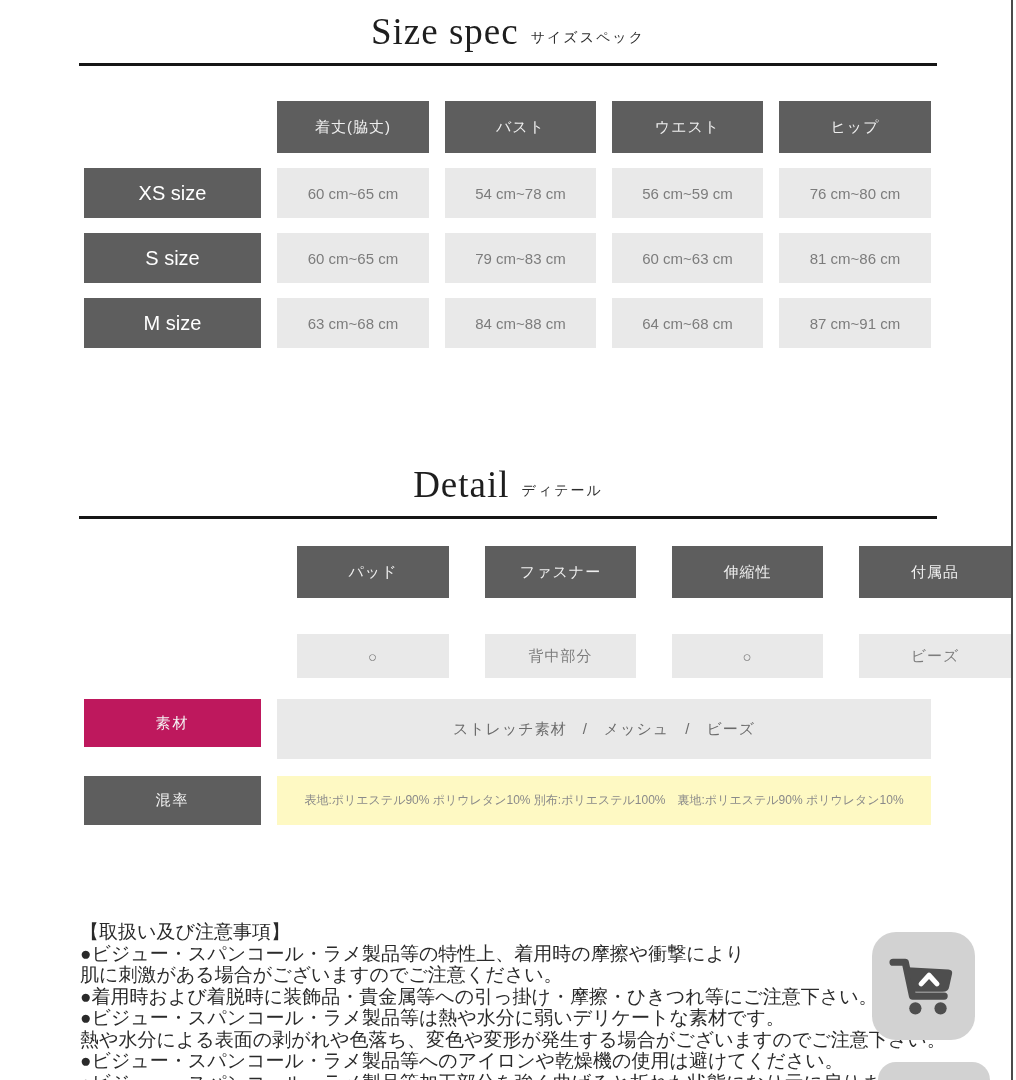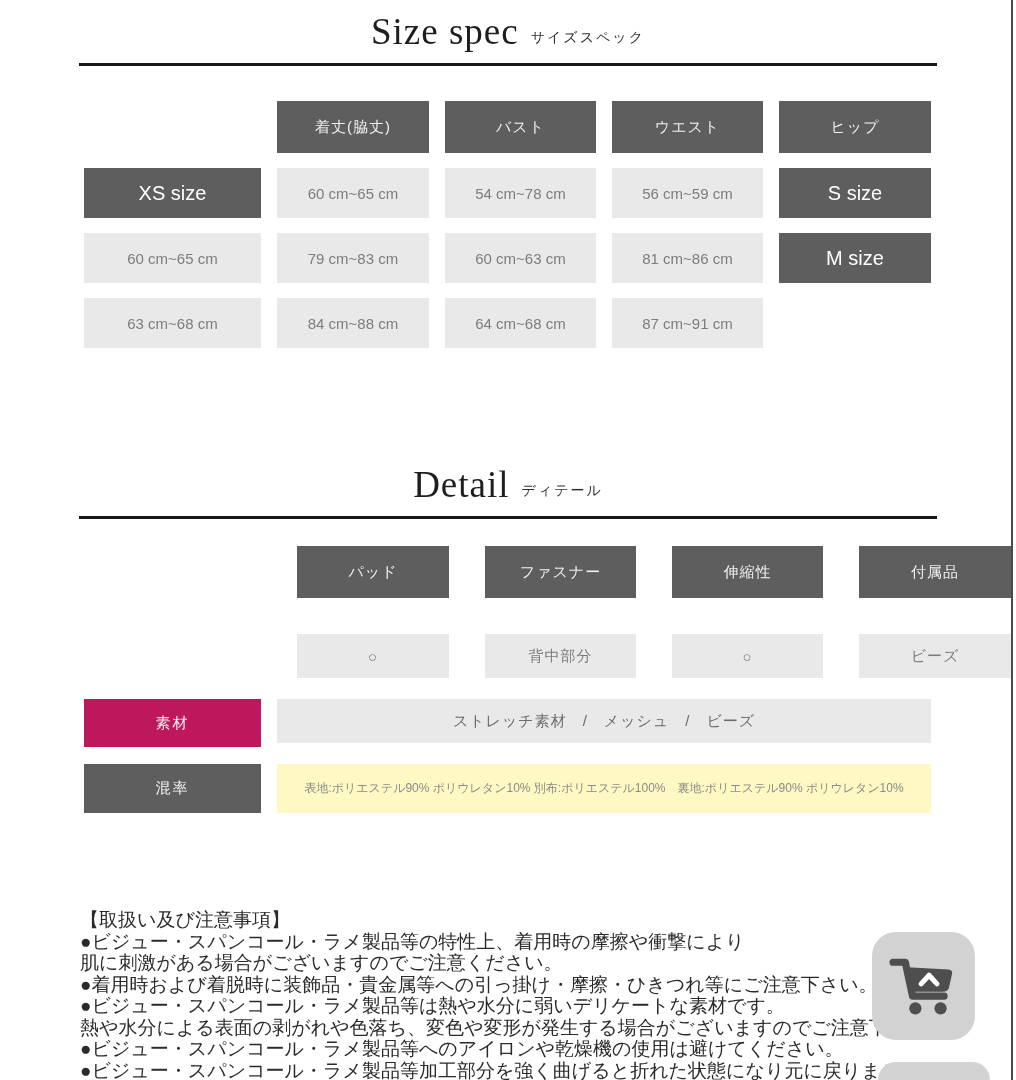--- a/index.html
+++ b/index.html
@@ -24,21 +24,21 @@
          font-size:20px;}
   .vcell{height:50px;background:#e9e9e9;color:#7c7c7c;display:flex;align-items:center;justify-content:center;
          font-size:15px;}
   .vcell2{height:44px;background:#e9e9e9;color:#7c7c7c;display:flex;align-items:center;justify-content:center;
           font-size:15px;letter-spacing:1px;}
   .size-tbl{margin-top:35px;}
   .detail-tbl{margin-top:27px;gap:36px;}
 
   .mat-tbl{margin-top:21px;}
   .mat-label{height:48px;background:#be185d;color:#f4f4f4;display:flex;align-items:center;justify-content:center;font-size:15px;letter-spacing:2px;}
-  .mat-value{grid-column:2/6;height:44px;background:#e9e9e9;color:#6b6b6b;display:flex;align-items:center;justify-content:center;font-size:15px;letter-spacing:1px;}
+  .mat-value{grid-column:2/6;height:60px;background:#e9e9e9;color:#6b6b6b;display:flex;align-items:center;justify-content:center;font-size:15px;letter-spacing:1px;}
   .blend-tbl{margin-top:17px;}
   .blend-label{height:49px;background:#5e5e5e;color:#f4f4f4;display:flex;align-items:center;justify-content:center;font-size:15px;letter-spacing:2px;}
   .blend-value{grid-column:2/6;height:49px;background:#fef9c3;color:#8a8a8a;display:flex;align-items:center;justify-content:center;font-size:12px;white-space:nowrap;}
 
   .detail-title{margin-top:111px;}
 
   
   .notes{margin-top:96px;padding-left:80px;color:#2a2a2a;font-size:19px;line-height:21.5px;white-space:nowrap;}
   .notes div{height:21.5px;}
 
@@ -65,20 +65,21 @@
     <div class="spacer"></div>
     <div class="hcell">着丈(脇丈)</div>
     <div class="hcell">バスト</div>
     <div class="hcell">ウエスト</div>
     <div class="hcell">ヒップ</div>
 
     <div class="lcell">XS size</div>
     <div class="vcell">60 cm~65 cm</div>
     <div class="vcell">54 cm~78 cm</div>
     <div class="vcell">56 cm~59 cm</div>
+    <div class="vcell">76 cm~80 cm</div>
 
     <div class="lcell">S size</div>
     <div class="vcell">60 cm~65 cm</div>
     <div class="vcell">79 cm~83 cm</div>
     <div class="vcell">60 cm~63 cm</div>
     <div class="vcell">81 cm~86 cm</div>
 
     <div class="lcell">M size</div>
     <div class="vcell">63 cm~68 cm</div>
     <div class="vcell">84 cm~88 cm</div>

